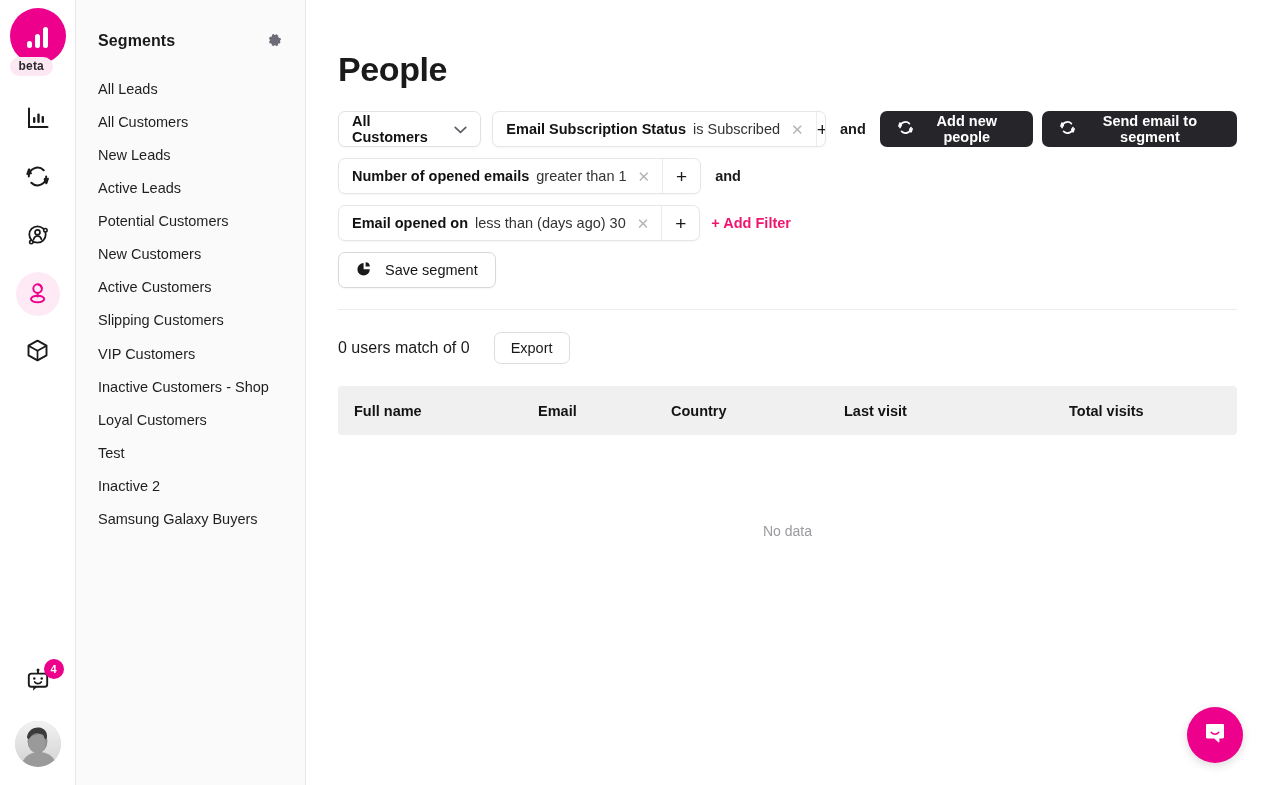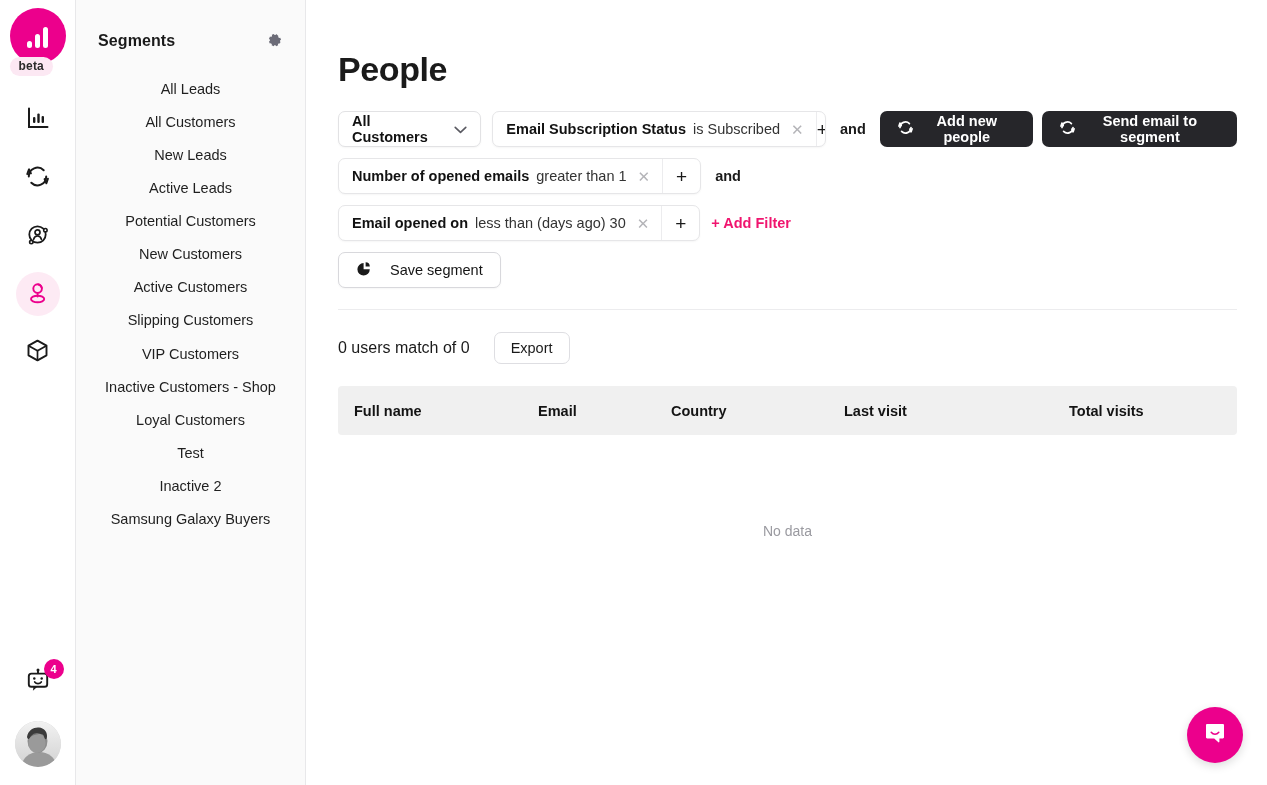--- a/index.html
+++ b/index.html
@@ -69,21 +69,21 @@
     background: #fafafa;
     border-right: 1px solid #e8e8ea;
     padding: 32px 0 0 0;
   }
   .seg-head {
     display: flex; align-items: center; justify-content: space-between;
     padding: 0 22px 0 22px; margin-bottom: 22px; gap: 9px;
   }
   .seg-title { font-size: 16px; font-weight: 700; color: #1a1a1a; letter-spacing: .1px; }
   .gear { cursor: pointer; display: flex; }
-  .seg-list { display: flex; flex-direction: column; text-align: center; }
+  .seg-list { display: flex; flex-direction: column; }
   .seg-item {
     font-size: 14.5px; color: #1f1f1f;
     padding: 7.5px 22px; cursor: pointer; line-height: 1.25;
   }
 
   
   .main { flex: 1; height: 785px; background: #fff; position: relative; overflow: hidden; }
   .page-head { padding: 22px 30px 0 32px; }
   .page-title { font-size: 34px; font-weight: 700; letter-spacing: -.4px; color: #1a1a1a; margin-top: 28px; }
 
@@ -129,21 +129,21 @@
   .btn-dark {
     display: inline-flex; align-items: center; gap: 4px;
     background: #26262a; color: #fff;
     border: none; border-radius: 7px;
     height: 36px; padding: 0 17px;
     font-size: 14.5px; font-weight: 700; cursor: pointer;
     font-family: "Liberation Sans", sans-serif;
   }
 
   .btn-light {
-    display: inline-flex; align-items: center; gap: 18px;
+    display: inline-flex; align-items: center; gap: 13px;
     background: #fff; color: #141414;
     border: 1px solid #d8d8dc; border-radius: 7px;
     height: 36px; padding: 0 17px;
     font-size: 14.5px; font-weight: 400; cursor: pointer;
     font-family: "Liberation Sans", sans-serif;
     box-shadow: 0 1px 2px rgba(0,0,0,.04);
   }
   .save-row { margin-top: 9px; }
 
   .divider { border-top: 1px solid #ececee; margin-top: 21px; }

